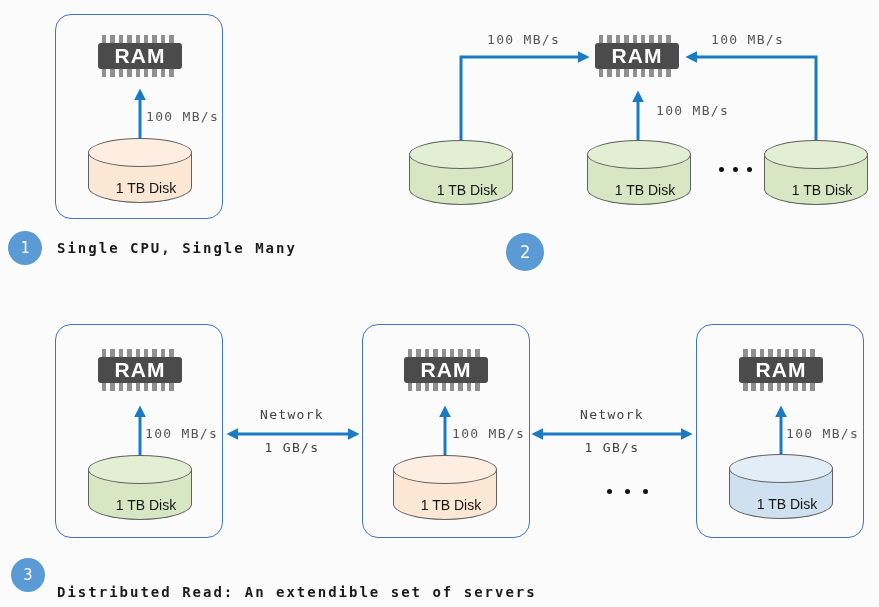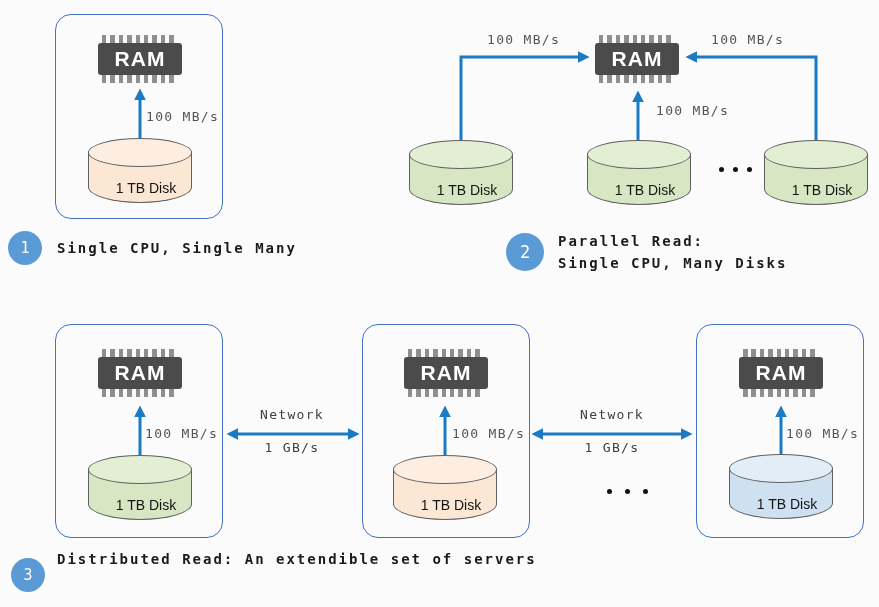--- a/index.html
+++ b/index.html
@@ -13,21 +13,21 @@
   body{background:var(--bg);font-family:"Liberation Sans",sans-serif;position:relative;overflow:hidden}
   .canvas{position:absolute;left:0;top:0;width:879px;height:607px}
   .arrow-layer{position:absolute;left:0;top:0;z-index:1}
   .arrow{stroke:var(--arrow);stroke-width:3;fill:none}
   .ah-fill{fill:var(--arrow)}
 
   .panel{position:absolute;border:1.4px solid var(--box-border);border-radius:16px;background:transparent;z-index:0}
 
   .chip{position:absolute;width:84px;height:50px;z-index:2}
   .pins{height:8px;margin:0 4px;background:repeating-linear-gradient(90deg,#8f8f8f 0 4.5px,rgba(0,0,0,0) 4.5px 8.4px)}
-  .chip-body{height:32px;background:#4b4b4b;border-radius:3px;color:#fff;
+  .chip-body{height:26px;background:#4b4b4b;border-radius:3px;color:#fff;
              display:flex;align-items:center;justify-content:center;
              font-weight:bold;font-size:21px;letter-spacing:1px}
 
   .disk{position:absolute;width:116px;height:65px;z-index:2}
   .disk-body{position:absolute;left:0;top:14px;width:104px;height:51px;
              border:1.5px solid #606060;border-top:none;
              border-radius:0 0 52px 52px / 0 0 16px 16px}
   .disk-top{position:absolute;left:0;top:0;width:104px;height:29px;
             border:1.5px solid #606060;border-radius:50%}
   .disk-label{position:absolute;left:0;right:0;bottom:7px;text-align:center;
@@ -122,24 +122,20 @@
     <span class="dot"></span>
     <span class="dot"></span>
   </div>
   <div class="disk green" style="left:764px;top:140px">
     <div class="disk-body"></div>
     <div class="disk-top"></div>
     <span class="disk-label">1 TB Disk</span>
   </div>
 
   <div class="badge" style="left:506px;top:233px;width:38px;height:38px;font-size:17px">2</div>
-  <div class="caption" style="left:558px;top:231px">
-    <div>Parallel Read:</div>
-    <div>Single CPU, Many Disks</div>
-  </div>
 
   <div class="panel" style="left:55px;top:324px;width:168px;height:214px"></div>
   <div class="panel" style="left:362px;top:324px;width:168px;height:214px"></div>
   <div class="panel" style="left:696px;top:324px;width:168px;height:214px"></div>
 
   <div class="chip" style="left:98px;top:349px">
     <div class="pins"></div>
     <div class="chip-body">
       <span>RAM</span>
     </div>
@@ -184,15 +180,15 @@
     <span class="dot"></span>
     <span class="dot"></span>
   </div>
   <div class="disk blue" style="left:729px;top:454px">
     <div class="disk-body"></div>
     <div class="disk-top"></div>
     <span class="disk-label">1 TB Disk</span>
   </div>
 
   <div class="badge" style="left:11px;top:558px;width:34px;height:34px;font-size:15px">3</div>
-  <div class="caption" style="left:57px;top:551px;line-height:16px">Distributed Read: An extendible set of servers</div>
+  <div class="caption" style="left:57px;top:584px;line-height:16px">Distributed Read: An extendible set of servers</div>
 
 </div>
 
 </body></html>

